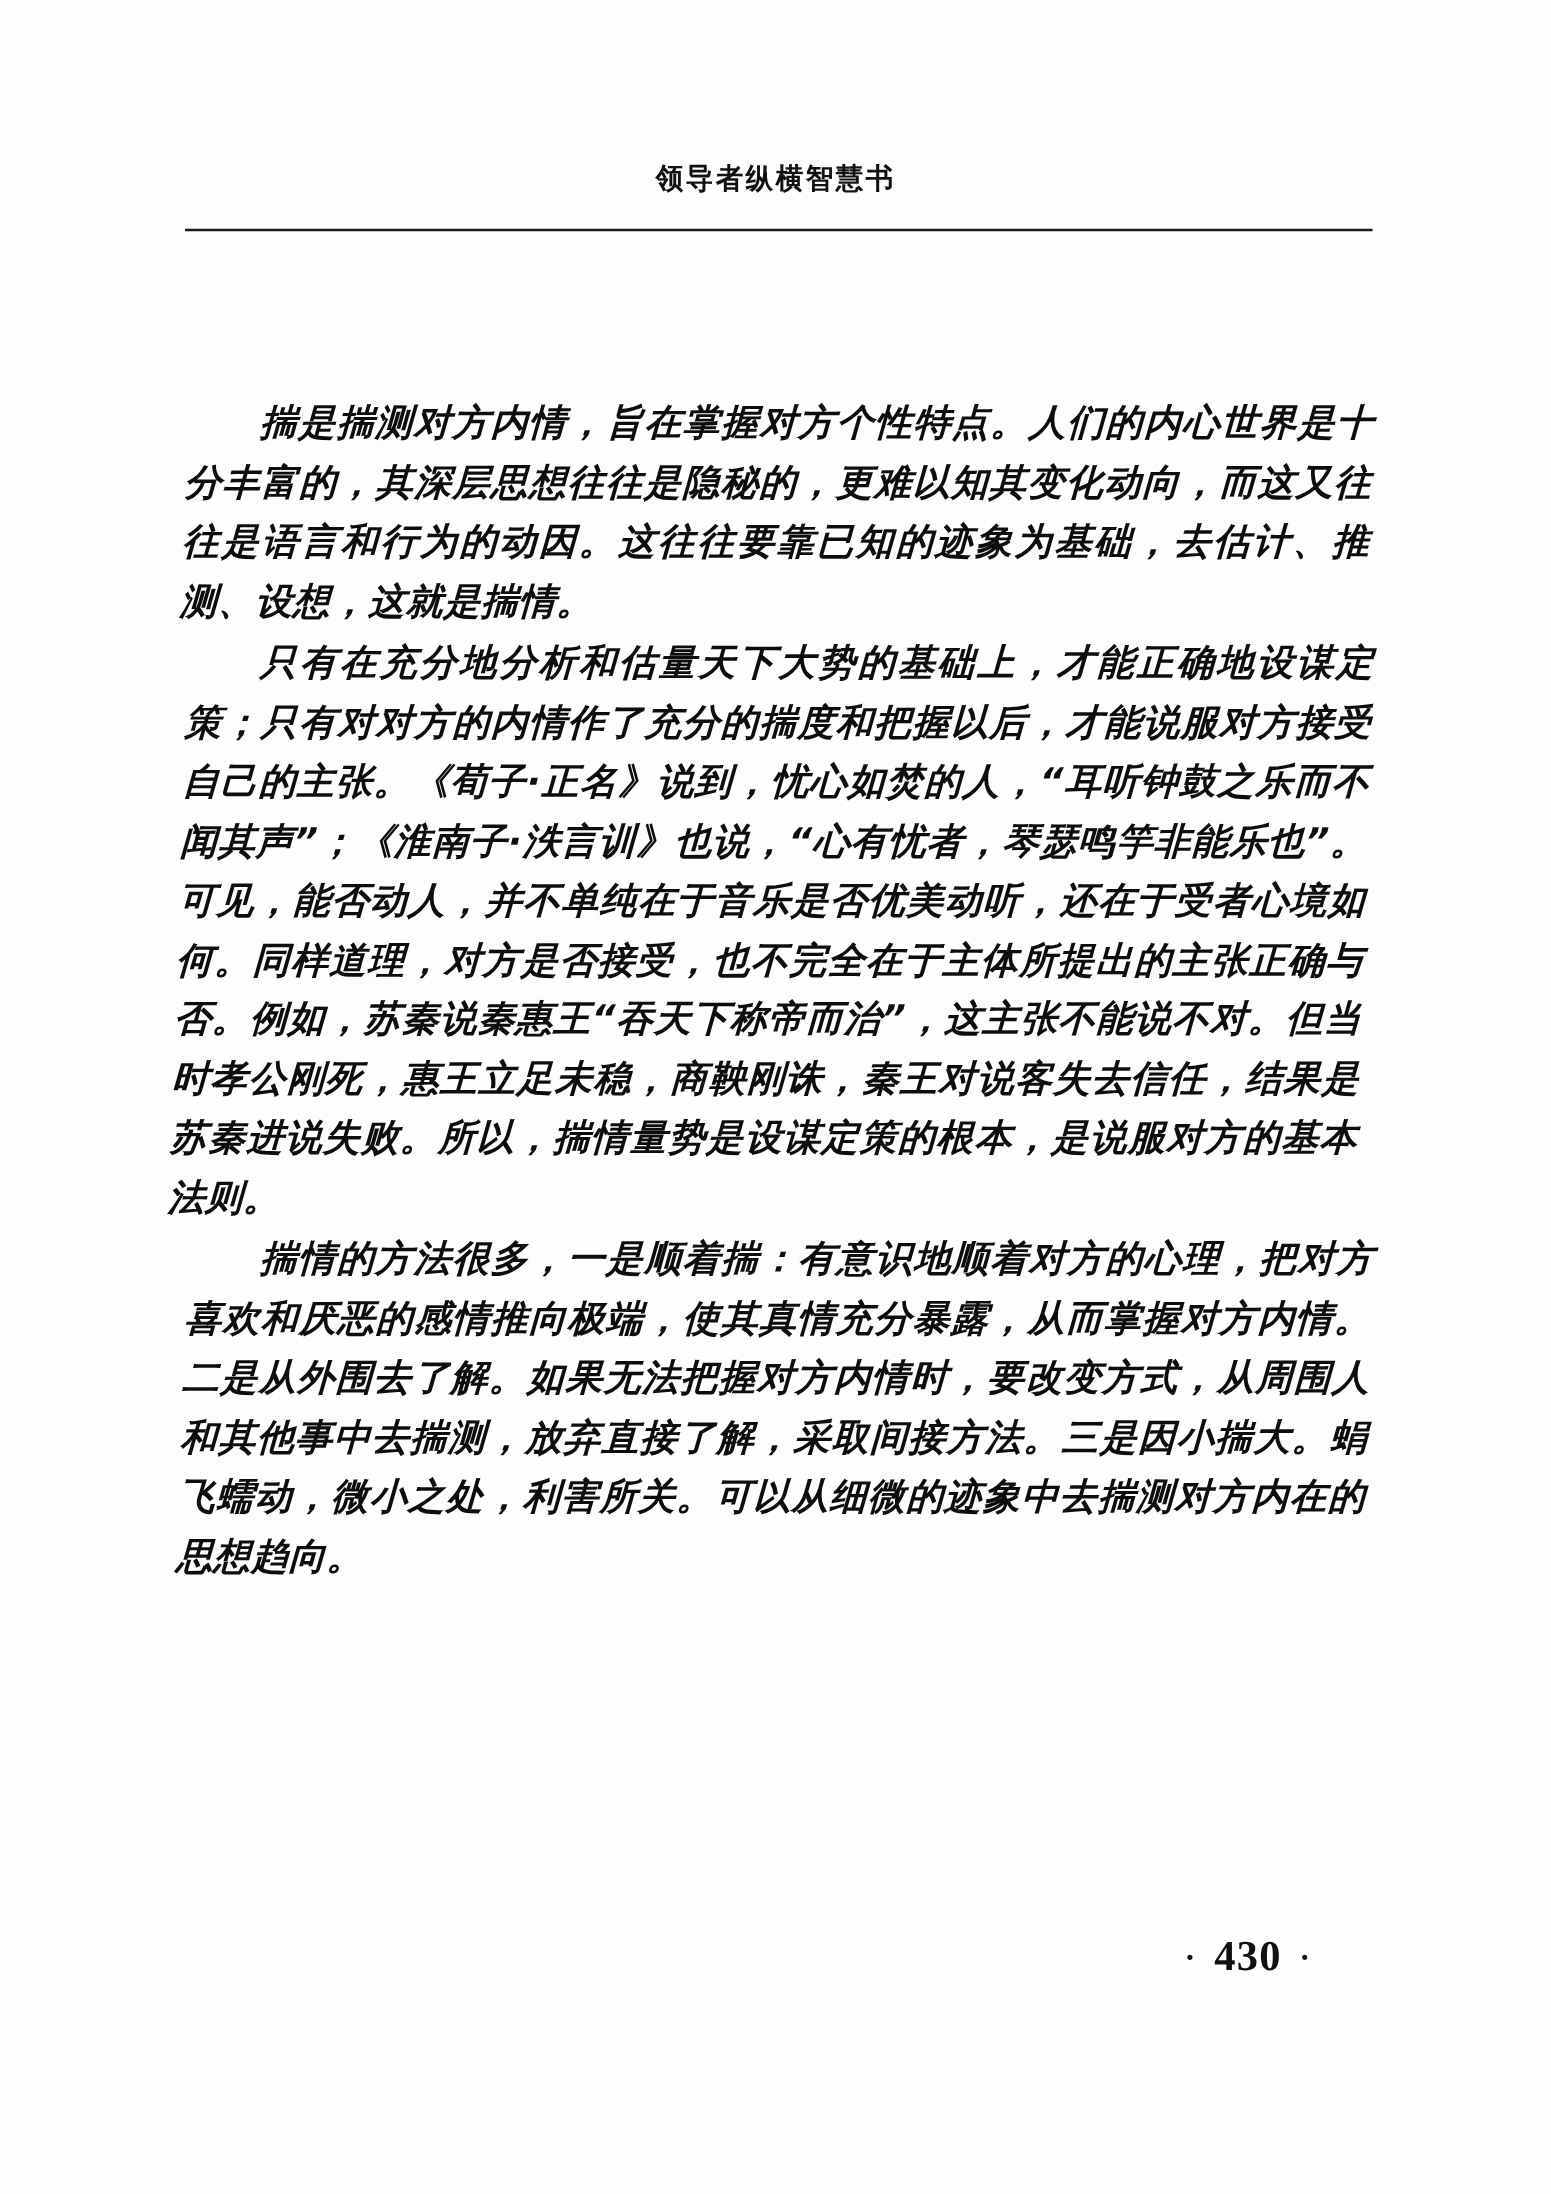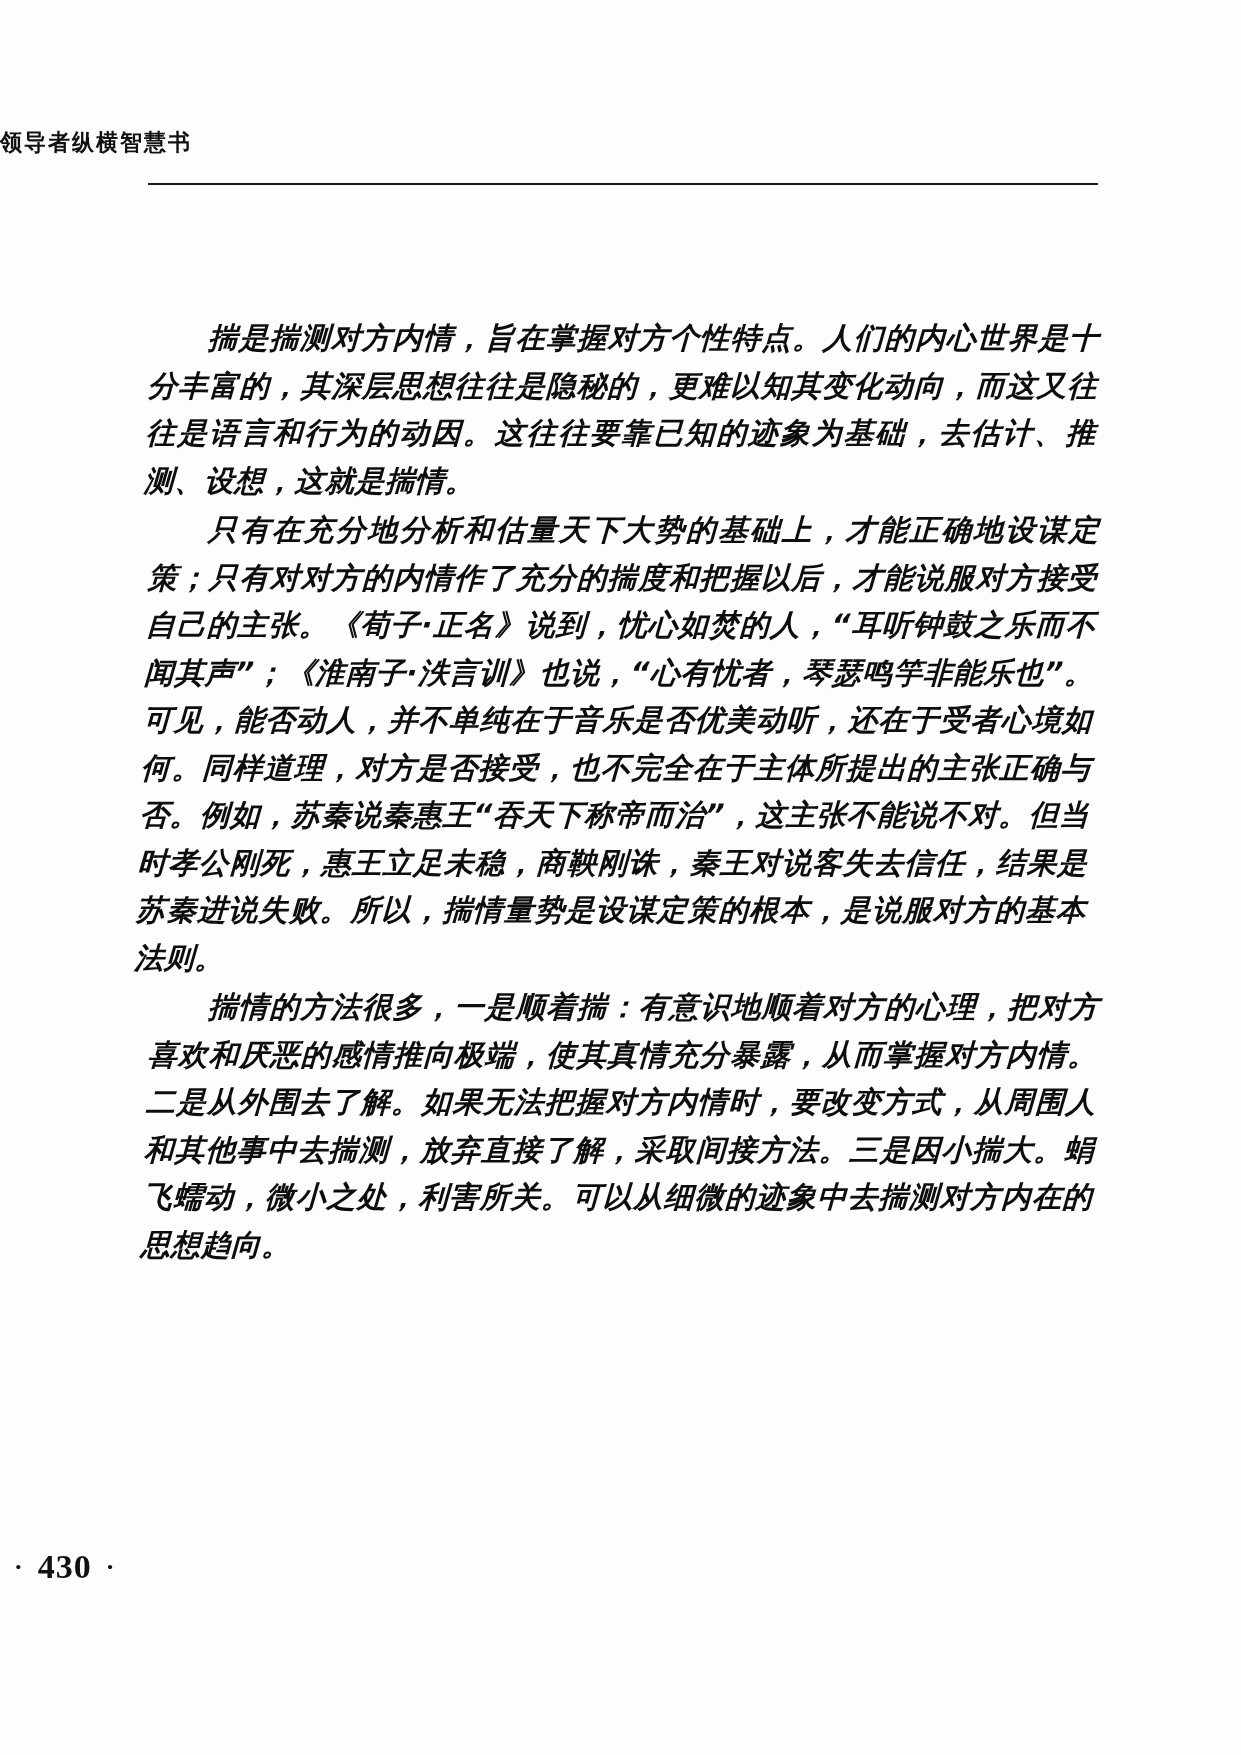--- a/index.html
+++ b/index.html
@@ -20,20 +20,21 @@
     color: #111111;
     box-sizing: border-box;
   }
 
   
   .header-zone {
     position: absolute;
     left: 0;
     top: 128px;
     width: 1241px;
+    text-align: center;
   }
 
   .running-head {
     display: inline-block;
     font-size: 22px;
     font-weight: 700;
     letter-spacing: 2px;
     color: #111111;
     font-family: "DejaVu Sans", "Liberation Sans", sans-serif;
     transform: scaleY(1.04);
@@ -76,21 +77,21 @@
   .para + .para {
     margin-top: 2px;
   }
 
   
   .folio-zone {
     position: absolute;
     left: 0;
     top: 1545px;
     width: 1063px;
-    text-align: left;
+    text-align: right;
   }
 
   .folio {
     display: inline-block;
     font-family: "Liberation Serif", "DejaVu Serif", serif;
     font-size: 34px;
     font-weight: 700;
     color: #111111;
     letter-spacing: 1px;
   }

